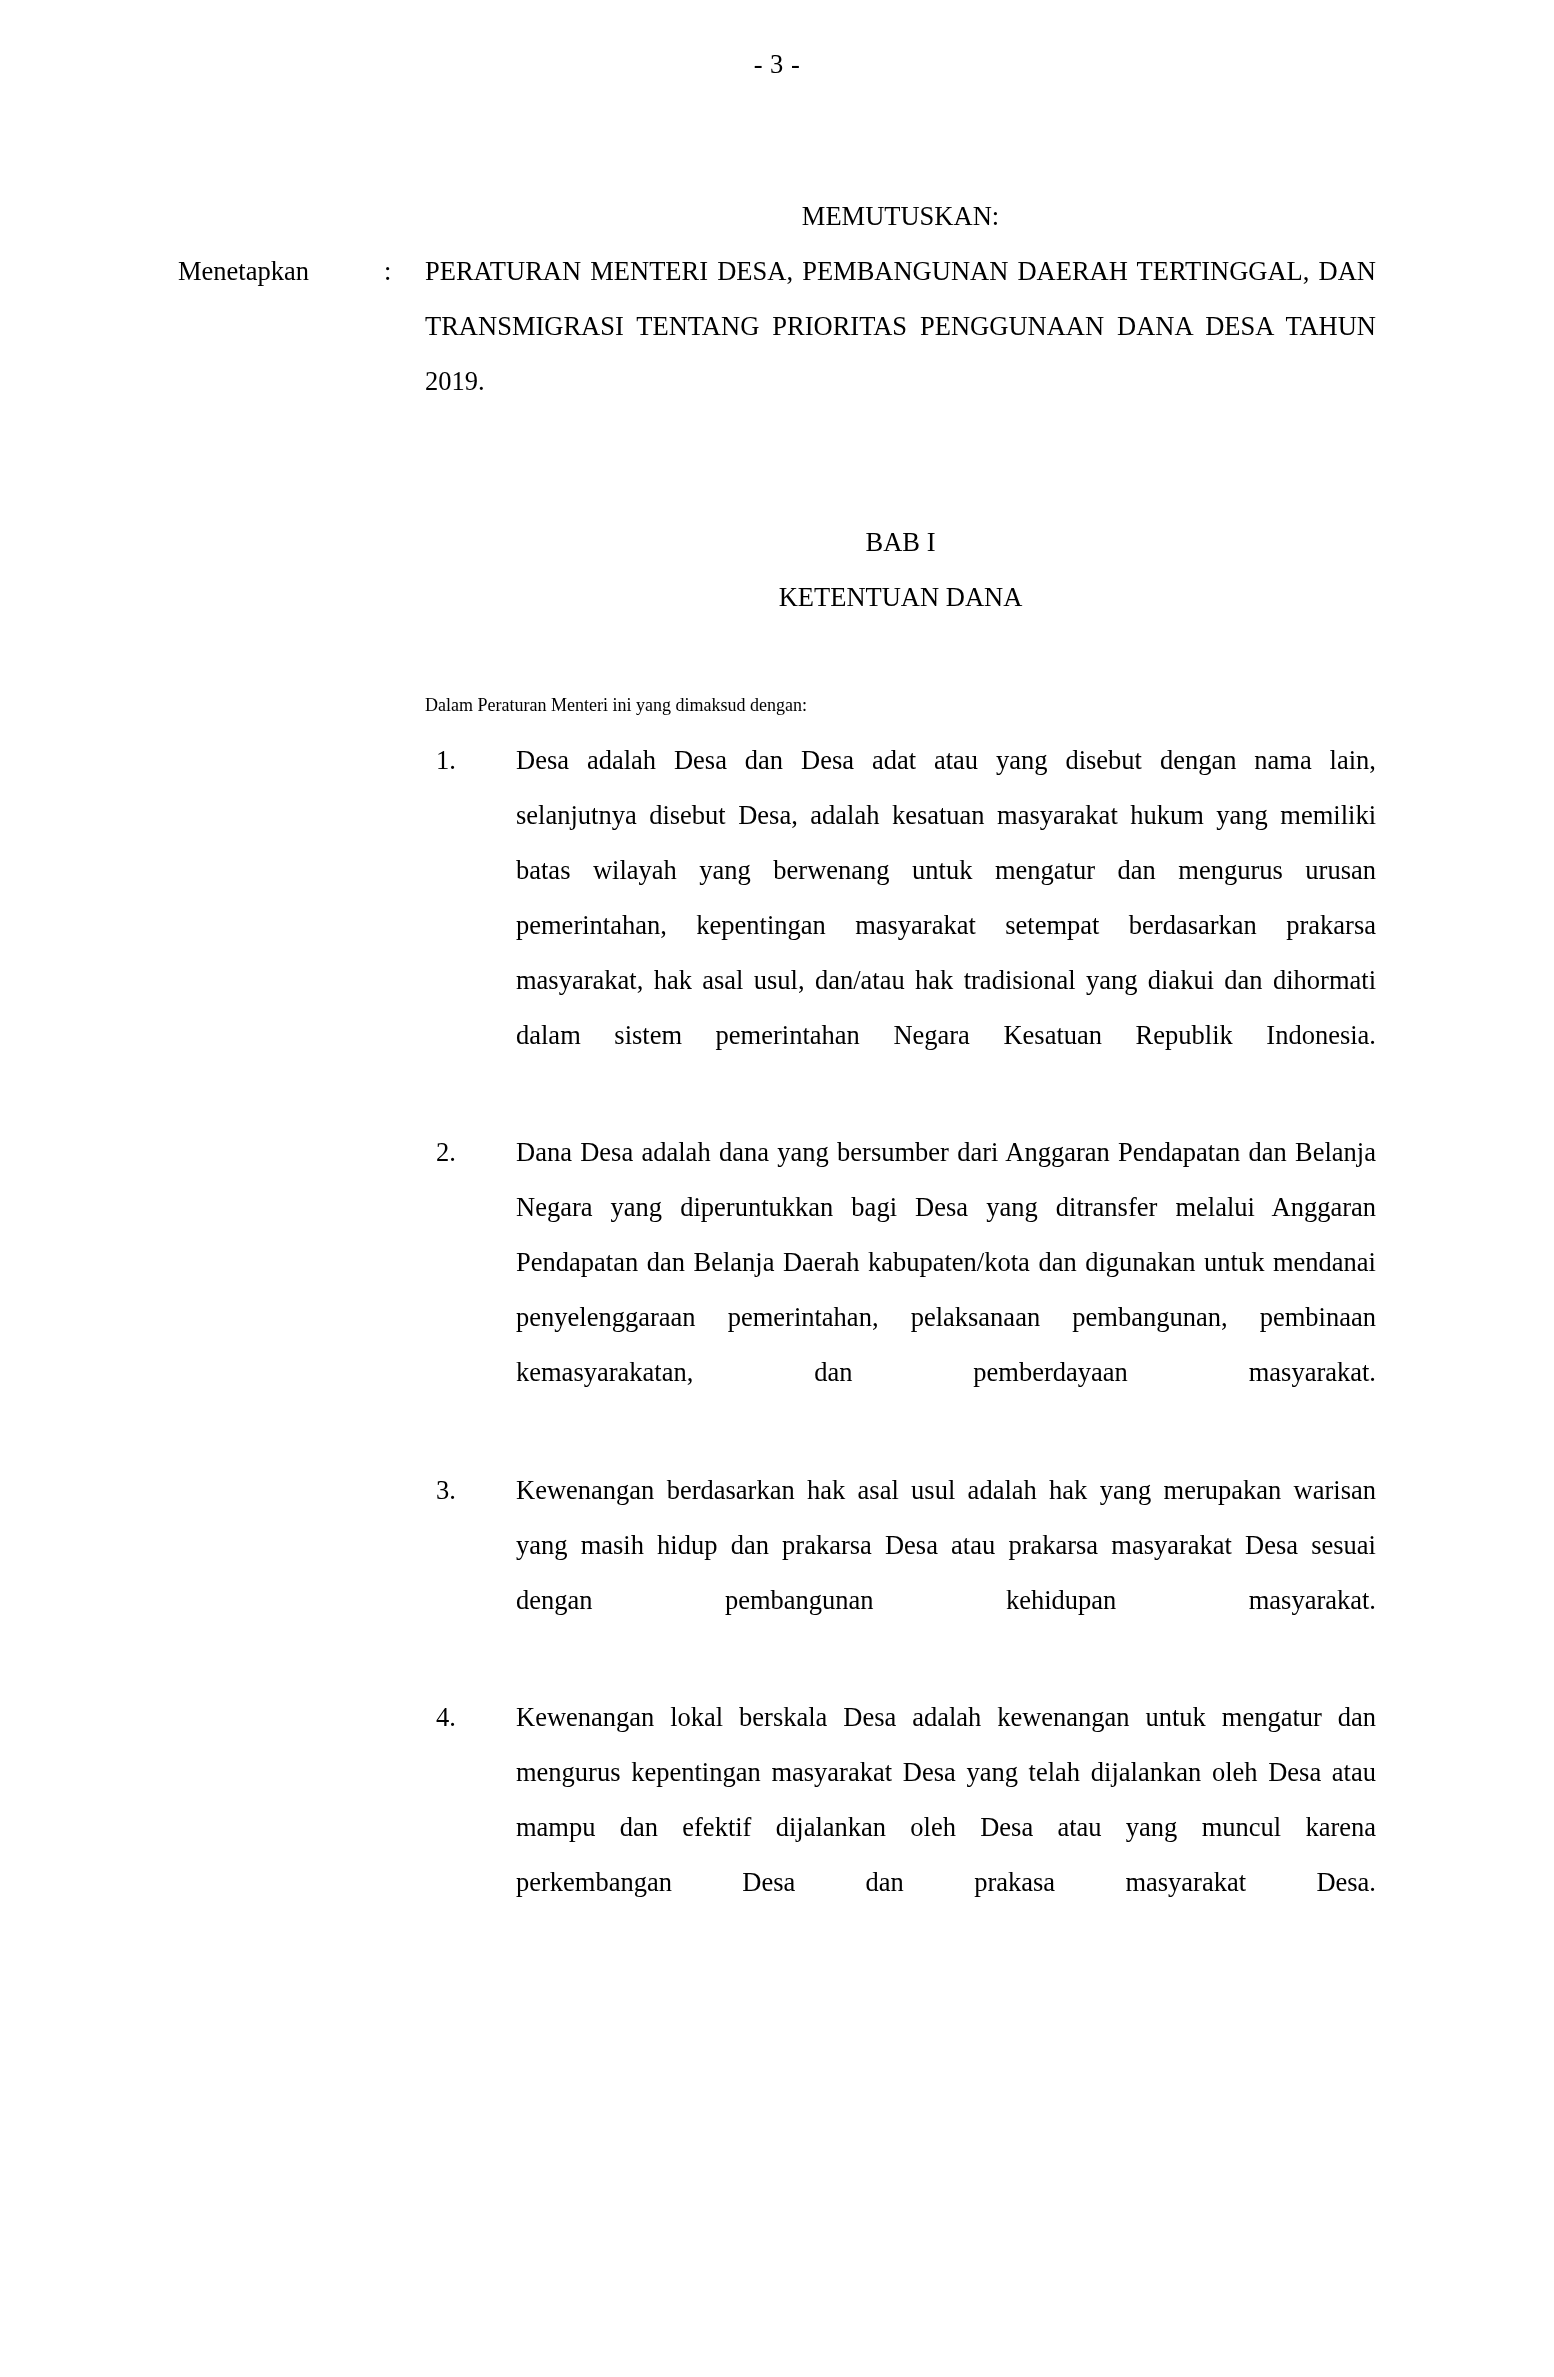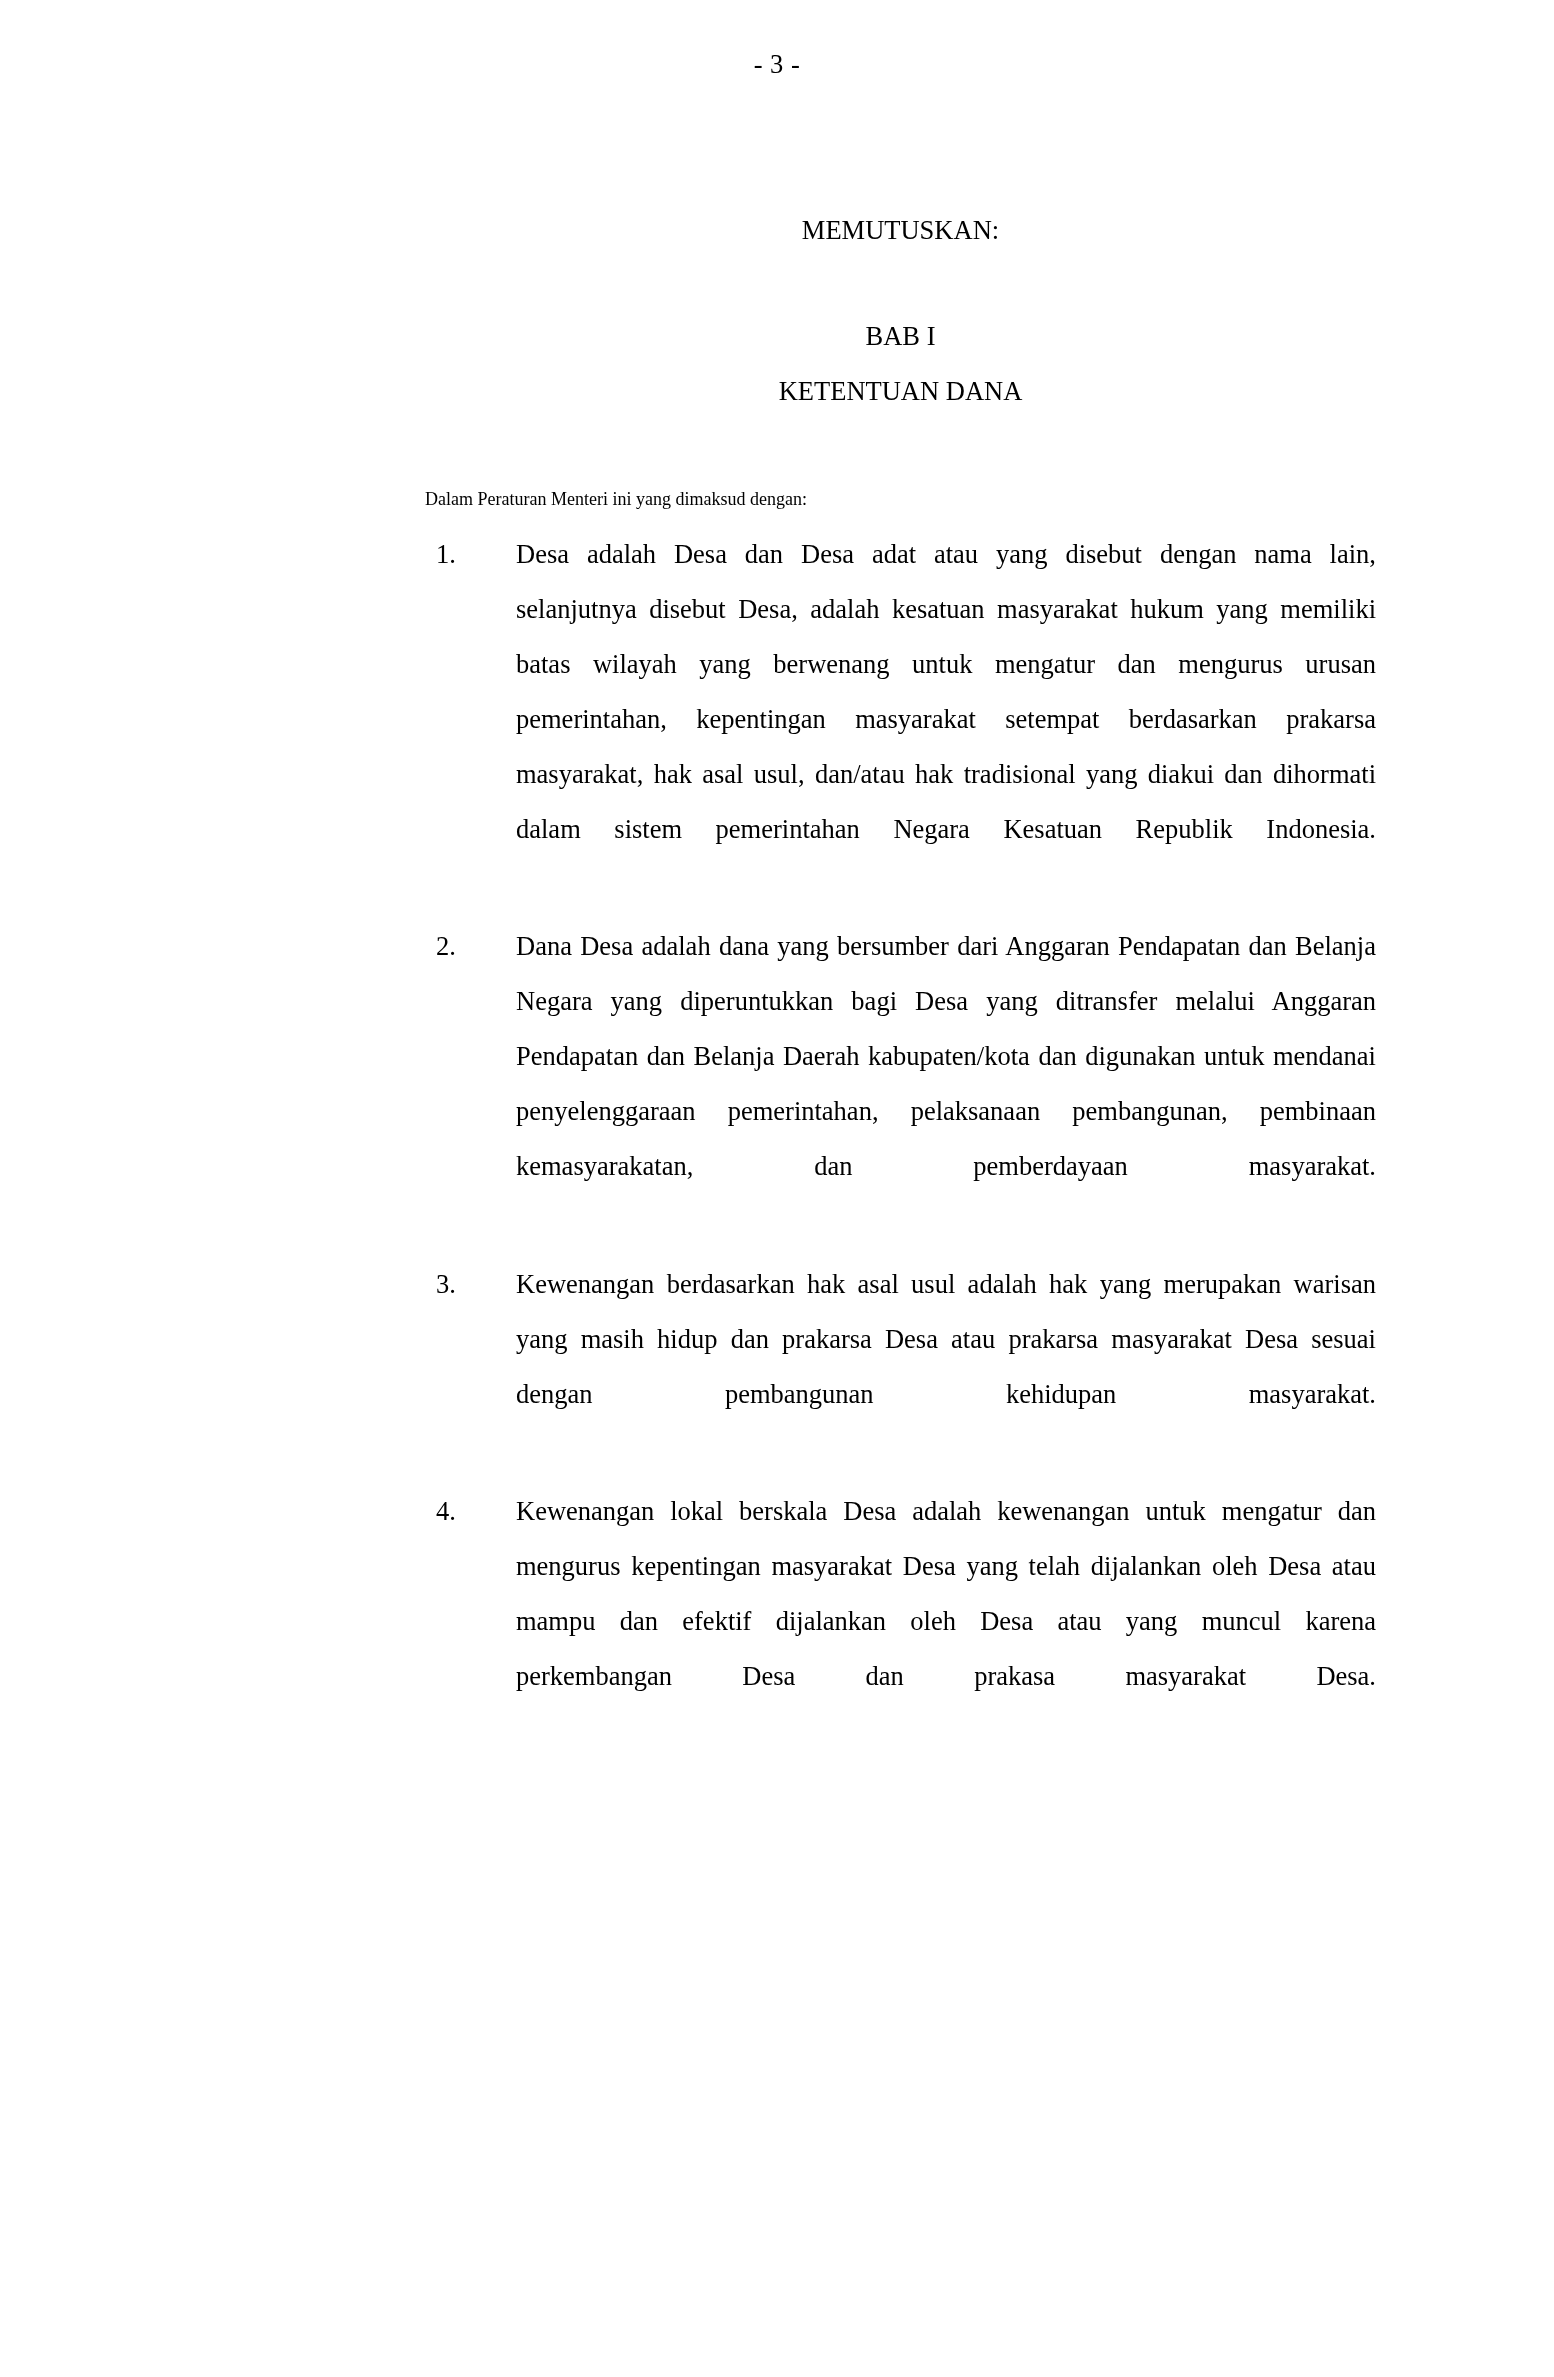--- a/index.html
+++ b/index.html
@@ -29,21 +29,21 @@
     width: 1554px;
     text-align: center;
     font-size: 26.5px;
     line-height: 40px;
     letter-spacing: 0.5px;
   }
 
   
   .content {
     position: absolute;
-    top: 203px;
+    top: 189px;
     left: 178px;
     width: 1198px;
   }
 
   
   .centered-over-body {
     margin-left: 247px;   
     width: 951px;        
     text-align: center;
     font-size: 26.5px;
@@ -136,20 +136,25 @@
 <body>
 
 <div class="page">
 
   <div class="page-number">- 3 -</div>
 
   <div class="content">
 
     <div class="centered-over-body">MEMUTUSKAN:</div>
 
+    <div class="decide-block">
+      <div class="decide-label">Menetapkan</div>
+      <div class="decide-colon">:</div>
+      <div class="decide-value">PERATURAN MENTERI DESA, PEMBANGUNAN DAERAH TERTINGGAL, DAN TRANSMIGRASI TENTANG PRIORITAS PENGGUNAAN DANA DESA TAHUN 2019.</div>
+    </div>
 
     <div class="gap-bab"></div>
 
     <div class="centered-over-body">BAB I</div>
 
     <div class="centered-over-body">KETENTUAN DANA</div>
 
     <div class="gap-pasal"></div>
 
 

